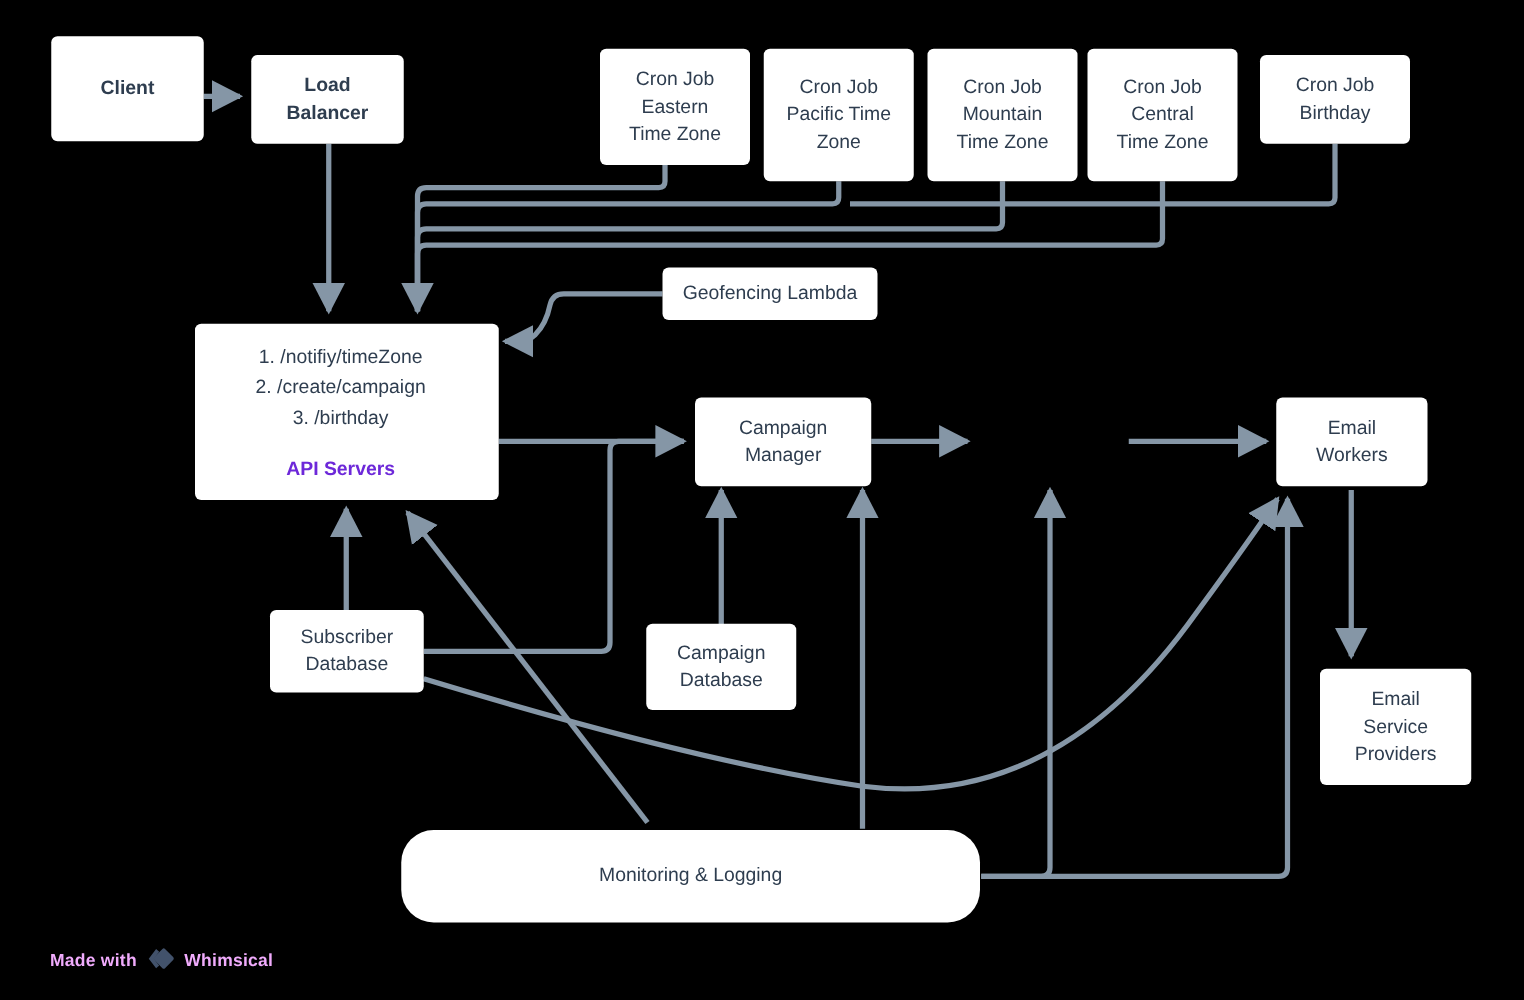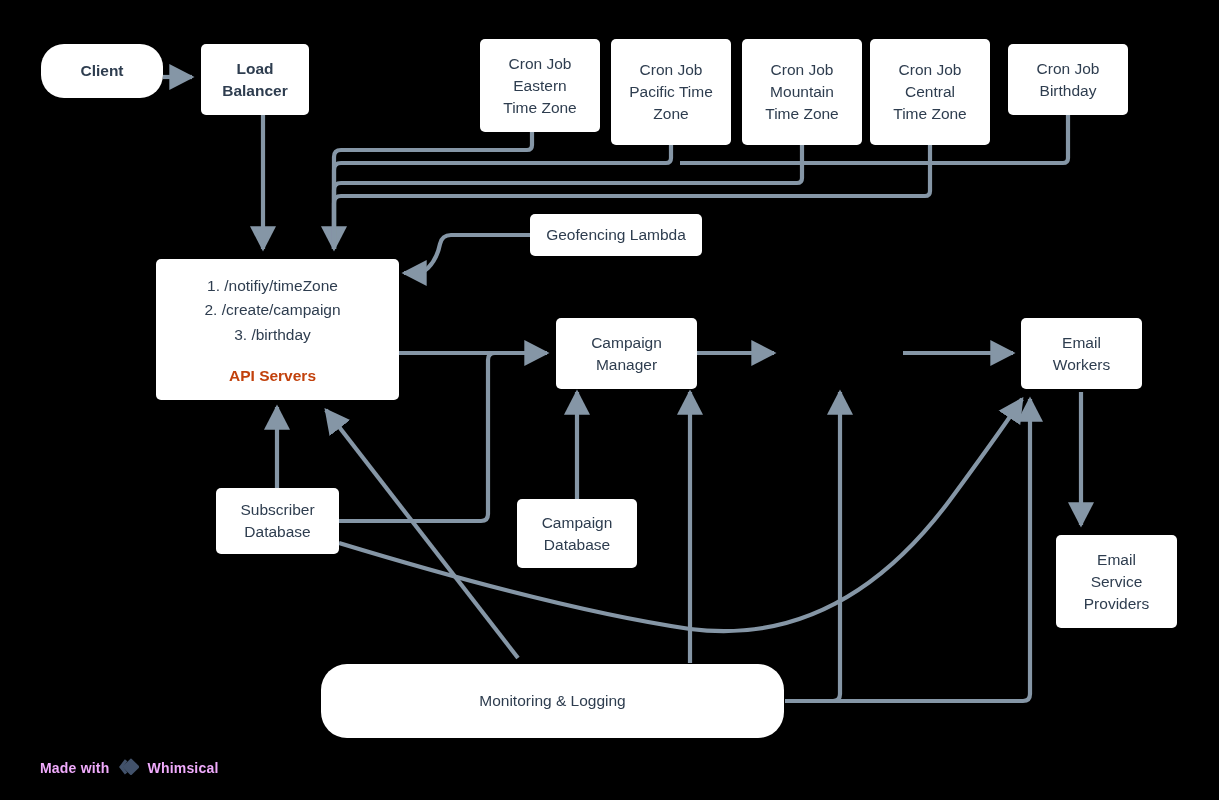--- a/index.html
+++ b/index.html
@@ -11,21 +11,21 @@
   .node{position:absolute;background:#ffffff;border-radius:5px;
         display:flex;flex-direction:column;align-items:center;justify-content:center;
         color:#2e3d4f;font-size:15.5px;line-height:1.42;text-align:center;
         box-sizing:border-box;padding:6px 8px;}
   .node .ln{display:block;white-space:nowrap;}
   .node.bold{font-weight:700;}
   .api{align-items:stretch;justify-content:center;padding:14px 24px 12px 14px;}
   .api .eplist{margin:0;padding:0;list-style:none;text-align:center;}
   .api .eplist li{font-size:15.5px;line-height:1.58;color:#2e3d4f;white-space:nowrap;}
   .api .eplist li .num{display:inline-block;}
-  .api .title{margin-top:18px;font-weight:700;font-size:15.5px;text-align:center;color:#c2410c;}
+  .api .title{margin-top:18px;font-weight:700;font-size:15.5px;text-align:center;color:#6d28d9;}
   .watermark{position:absolute;left:40px;top:757px;display:flex;align-items:center;gap:8px;
              color:#f0abfc;font-weight:700;font-size:14px;letter-spacing:.2px;}
   .wm-logo{width:22px;height:22px;display:inline-block;}
 </style>
 </head>
 <body>
 
 <div id="canvas">
 
   <svg class="wires" viewBox="0 0 1219 800">
@@ -71,25 +71,25 @@
       <path d="M518,658 L326,410" marker-end="url(#ah)"></path>
 
       <path d="M690,663 L690,392" marker-end="url(#ah)"></path>
 
       <path d="M785,701 L833,701 Q840,701 840,694 L840,392" marker-end="url(#ah)"></path>
 
       <path d="M785,701 L1023,701 Q1030,701 1030,694 L1030,399" marker-end="url(#ah)"></path>
     </g>
   </svg>
 
-  <div class="node bold" style="left:41px;top:44px;width:122px;height:54px;border-radius:23px;">
+  <div class="node bold" style="left:41px;top:29px;width:122px;height:84px;">
     <span class="ln">Client</span>
   </div>
 
-  <div class="node bold" style="left:201px;top:44px;width:108px;height:71px;">
+  <div class="node bold" style="left:201px;top:44px;width:122px;height:71px;">
     <span class="ln">Load</span>
     <span class="ln">Balancer</span>
   </div>
 
   <div class="node" style="left:480px;top:39px;width:120px;height:93px;">
     <span class="ln">Cron Job</span>
     <span class="ln">Eastern</span>
     <span class="ln">Time Zone</span>
   </div>
 

